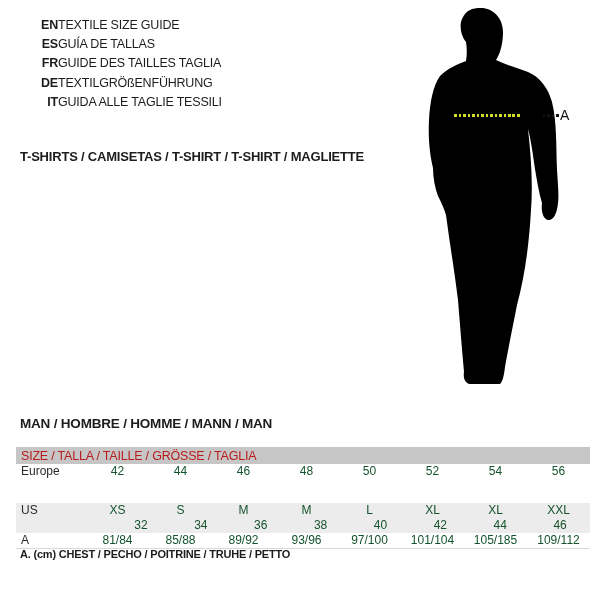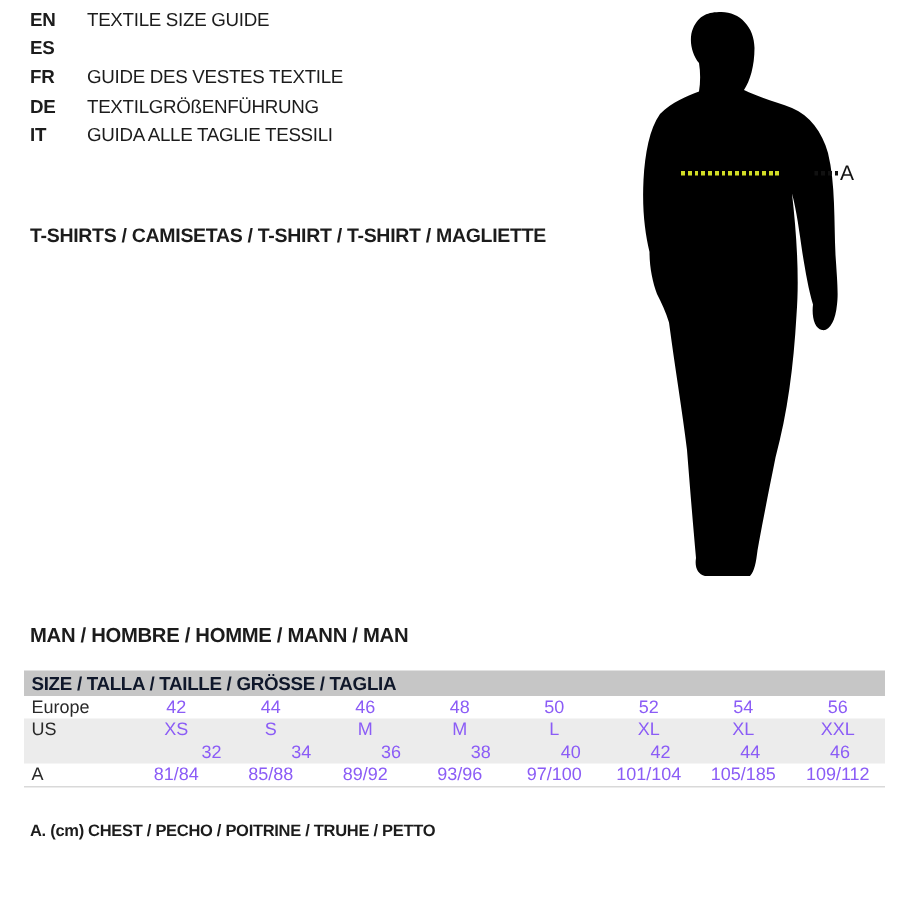--- a/index.html
+++ b/index.html
@@ -6,21 +6,21 @@
   html, body { width: 600px; height: 600px; }
   body {
     position: relative;
     background: #ffffff;
     font-family: "Liberation Sans", sans-serif;
     color: #1c1c1c;
     overflow: hidden;
   }
   
   .lang-block {
-    position: absolute; top: 4px; left: 20px;
+    position: absolute; top: 16px; left: 20px; text-align: right;
   }
   .lang-row { display: flex; line-height: 19.2px; font-size: 12.5px; letter-spacing: -0.2px; }
   .lang-code { width: 38px; font-weight: 700; }
   .lang-text { font-weight: 500; }
   
   .category-block { position: absolute; top: 111px; left: 20px; margin-top: 36px; }
   .category-line { font-size: 13px; font-weight: 700; line-height: 19px; letter-spacing: -0.2px; }
   
   .figure-wrap { position: absolute; left: 410px; top: 0; width: 190px; height: 400px; }
   .figure-wrap svg { display: block; width: 190px; height: 400px; }
@@ -38,46 +38,47 @@
   }
   
   .section-title {
     position: absolute; top: 416px; left: 20px;
     font-size: 13.5px; font-weight: 700; letter-spacing: -0.2px;
   }
   
   .size-table { position: absolute; top: 447px; left: 16px; width: 574px; border-bottom: 1px solid #d9d9d9; }
   .t-header {
     height: 17px; display: flex; align-items: center;
-    padding-left: 5px; font-size: 12.5px; font-weight: 700;
-    letter-spacing: -0.2px; color: #0f172a;
+    padding-left: 5px; font-size: 12.5px; font-weight: 400;
+    letter-spacing: -0.2px; color: #b91c1c;
   }
   .t-row { display: flex; height: 15px; align-items: flex-start; font-size: 12px; }
   .t-label { width: 70px; padding-left: 5px; font-weight: 400; color: #2a2a2a; }
-  .t-cell { flex: 1; text-align: center; color: #8b5cf6; }
+  .t-cell { flex: 1; text-align: center; color: #14532d; }
   
   .footnote {
     position: absolute; top: 548px; left: 20px;
     font-size: 11px; font-weight: 700; letter-spacing: -0.2px;
   }
 </style>
 </head>
 <body>
 
 <div class="lang-block" id="lang-block">
     <div class="lang-row">
       <span class="lang-code">EN</span>
       <span class="lang-text">TEXTILE SIZE GUIDE</span>
     </div>
     <div class="lang-row">
       <span class="lang-code">ES</span>
+      <span class="lang-text">GUÍA DE TALLAS</span>
     </div>
     <div class="lang-row">
       <span class="lang-code">FR</span>
-      <span class="lang-text">GUIDE DES VESTES TEXTILE</span>
+      <span class="lang-text">GUIDE DES TAILLES TAGLIA</span>
     </div>
     <div class="lang-row">
       <span class="lang-code">DE</span>
       <span class="lang-text">TEXTILGRÖßENFÜHRUNG</span>
     </div>
     <div class="lang-row">
       <span class="lang-code">IT</span>
       <span class="lang-text">GUIDA ALLE TAGLIE TESSILI</span>
     </div>
   </div>
@@ -132,21 +133,21 @@
       <div class="t-label">Europe</div>
       <div class="t-cell">42</div>
       <div class="t-cell">44</div>
       <div class="t-cell">46</div>
       <div class="t-cell">48</div>
       <div class="t-cell">50</div>
       <div class="t-cell">52</div>
       <div class="t-cell">54</div>
       <div class="t-cell">56</div>
     </div>
-    <div class="t-row" style="background: rgb(236, 236, 236);">
+    <div class="t-row" style="background: rgb(236, 236, 236); margin-top: 24px;">
       <div class="t-label">US</div>
       <div class="t-cell">XS</div>
       <div class="t-cell">S</div>
       <div class="t-cell">M</div>
       <div class="t-cell">M</div>
       <div class="t-cell">L</div>
       <div class="t-cell">XL</div>
       <div class="t-cell">XL</div>
       <div class="t-cell">XXL</div>
     </div>

